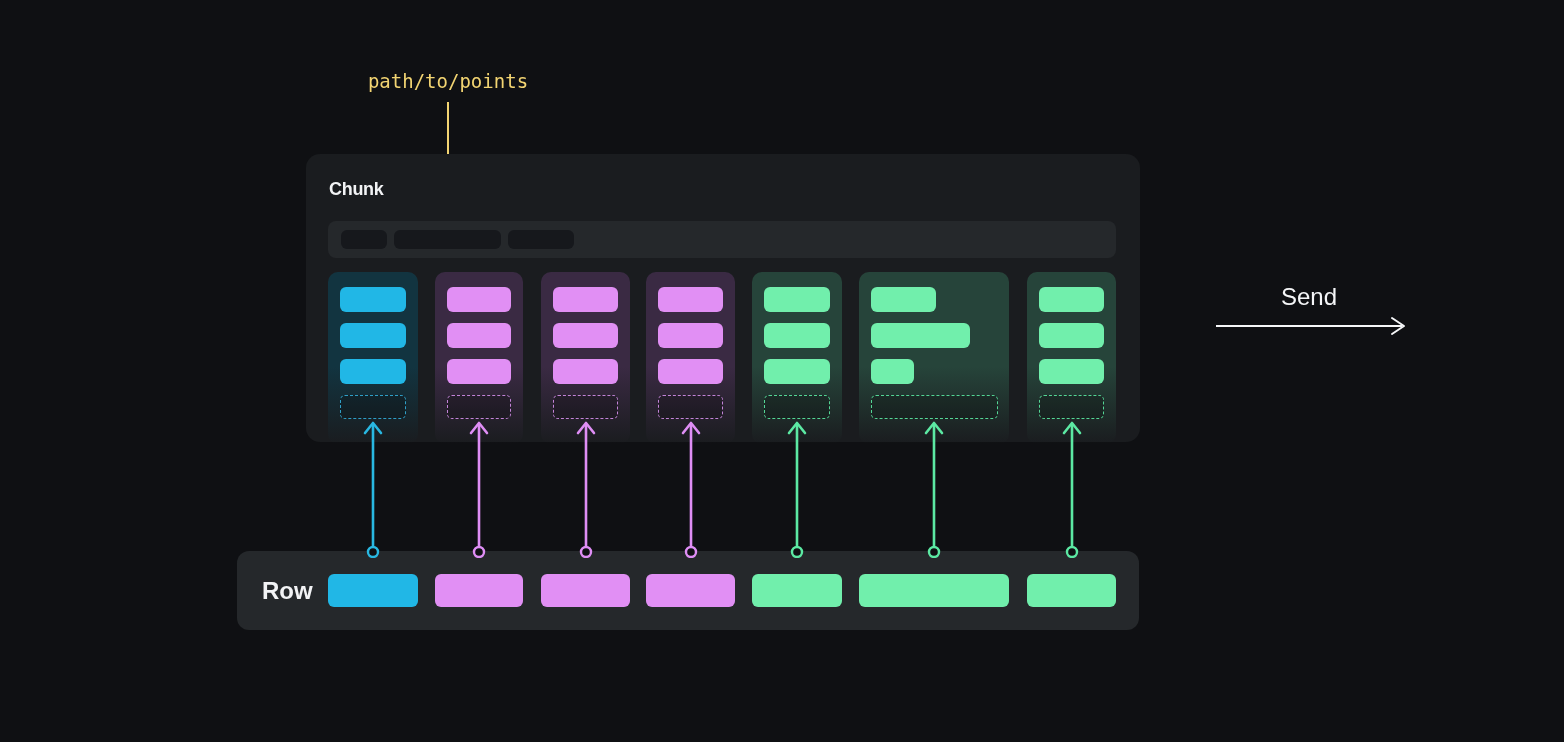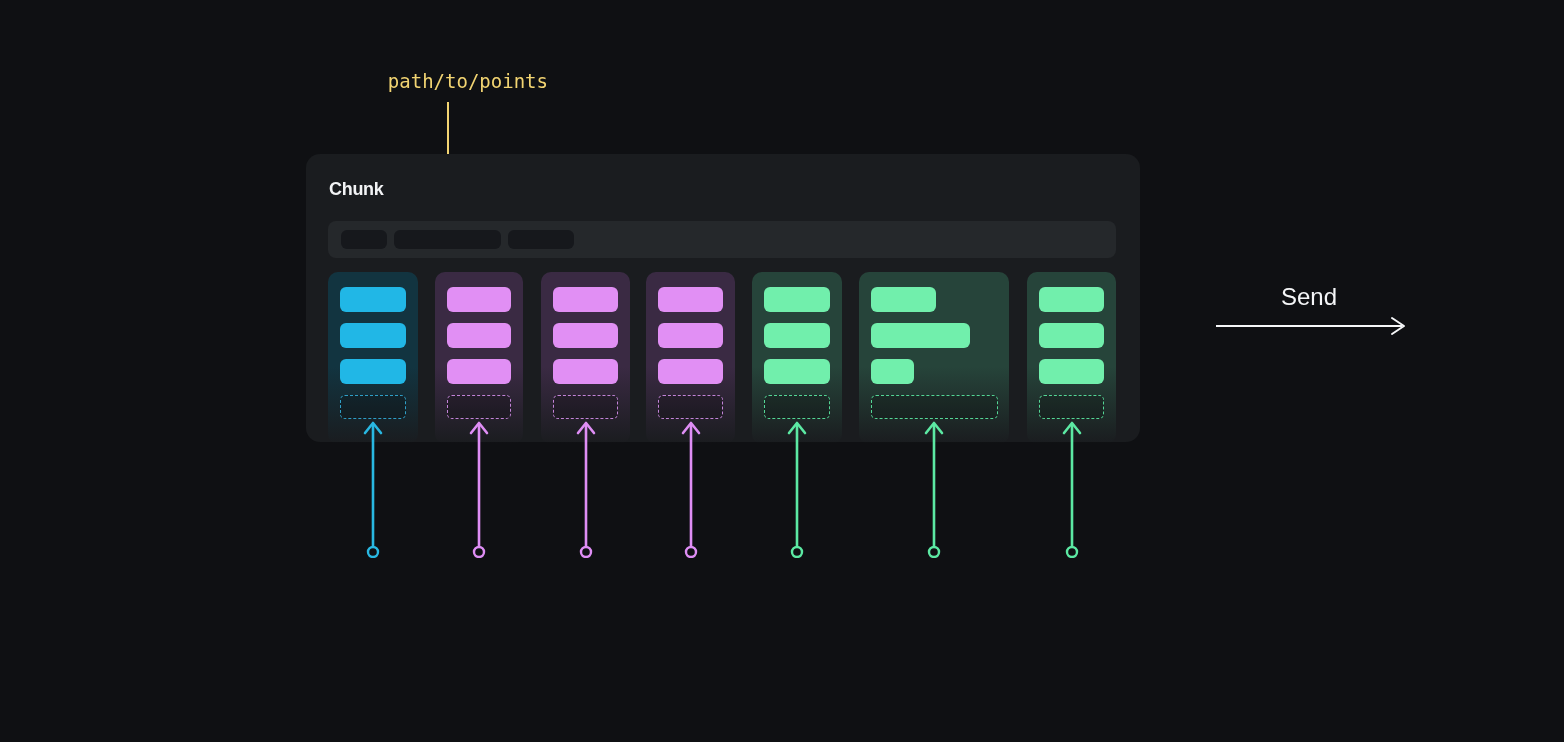--- a/index.html
+++ b/index.html
@@ -8,21 +8,21 @@
     --cyan:#21b7e6; --purple:#e18ff4; --green:#71efac;
     --cyan_bg:#123440; --purple_bg:#3a2a43; --green_bg:#26443a;
     --cyan_line:#29b8e2; --purple_line:#df8ef5; --green_line:#5ce9a3;
     --cyan_dash:#2f9fc7; --purple_dash:#c383d8; --green_dash:#54d695;
   }
   *{box-sizing:border-box}
   body{margin:0;background:var(--background)}
   #stage{position:relative;width:1564px;height:742px;background:var(--background);
          overflow:hidden;font-family:"Liberation Sans",sans-serif}
 
-  .annotation-label{position:absolute;left:348px;top:70px;width:200px;text-align:right;
+  .annotation-label{position:absolute;left:348px;top:70px;width:200px;text-align:center;
     font-family:"DejaVu Sans Mono",monospace;font-size:19px;font-weight:500;color:var(--yellow)}
   .annotation-arrow{position:absolute;left:436px;top:102px}
 
   .chunk-panel{position:absolute;left:306px;top:154px;width:834px;height:288px;
     background:var(--panel);border-radius:14px}
   .chunk-title{position:absolute;left:23px;top:25px;font-size:18px;font-weight:600;
     color:var(--text);letter-spacing:-0.3px}
   .toolbar{position:absolute;left:22px;top:67px;width:788px;height:37px;background:var(--bar);
     border-radius:8px;display:flex;align-items:center;gap:7px;padding-left:13px}
   .pill{height:19px;background:var(--pill);border-radius:6px;flex:0 0 auto}
@@ -107,20 +107,32 @@
         </div>
         <div class="column col-green" style="left: 721px; width: 89px;">
           <div class="block fill-green" style="top: 15px; width: 65px;"></div>
           <div class="block fill-green" style="top: 51px; width: 65px;"></div>
           <div class="block fill-green" style="top: 87px; width: 65px;"></div>
           <div class="dashed dash-green" style="width: 65px;"></div>
         </div>
       </div>
   </div>
 
+  <div class="row-panel">
+    <div class="row-label">Row</div>
+    <div id="row-blocks">
+        <div class="row-block fill-cyan" style="left: 91px; width: 90px;"></div>
+        <div class="row-block fill-purple" style="left: 198px; width: 88px;"></div>
+        <div class="row-block fill-purple" style="left: 304px; width: 89px;"></div>
+        <div class="row-block fill-purple" style="left: 409px; width: 89px;"></div>
+        <div class="row-block fill-green" style="left: 515px; width: 90px;"></div>
+        <div class="row-block fill-green" style="left: 622px; width: 150px;"></div>
+        <div class="row-block fill-green" style="left: 790px; width: 89px;"></div>
+      </div>
+  </div>
 
   <div class="send-label">Send</div>
 
   <svg class="send-arrow" width="200" height="20" viewBox="0 0 200 20">
     <line x1="2" y1="10" x2="188" y2="10" stroke="var(--white)" stroke-width="2"></line>
     <polyline points="178,2 190,10 178,18" fill="none" stroke="var(--white)" stroke-width="2" stroke-linecap="round" stroke-linejoin="round"></polyline>
   </svg>
 
 <svg class="up-arrow" style="left:361px" width="24" height="140" viewBox="0 0 24 140">
        <line x1="12" y1="6" x2="12" y2="128" stroke="var(--cyan_line)" stroke-width="2.6"></line>

